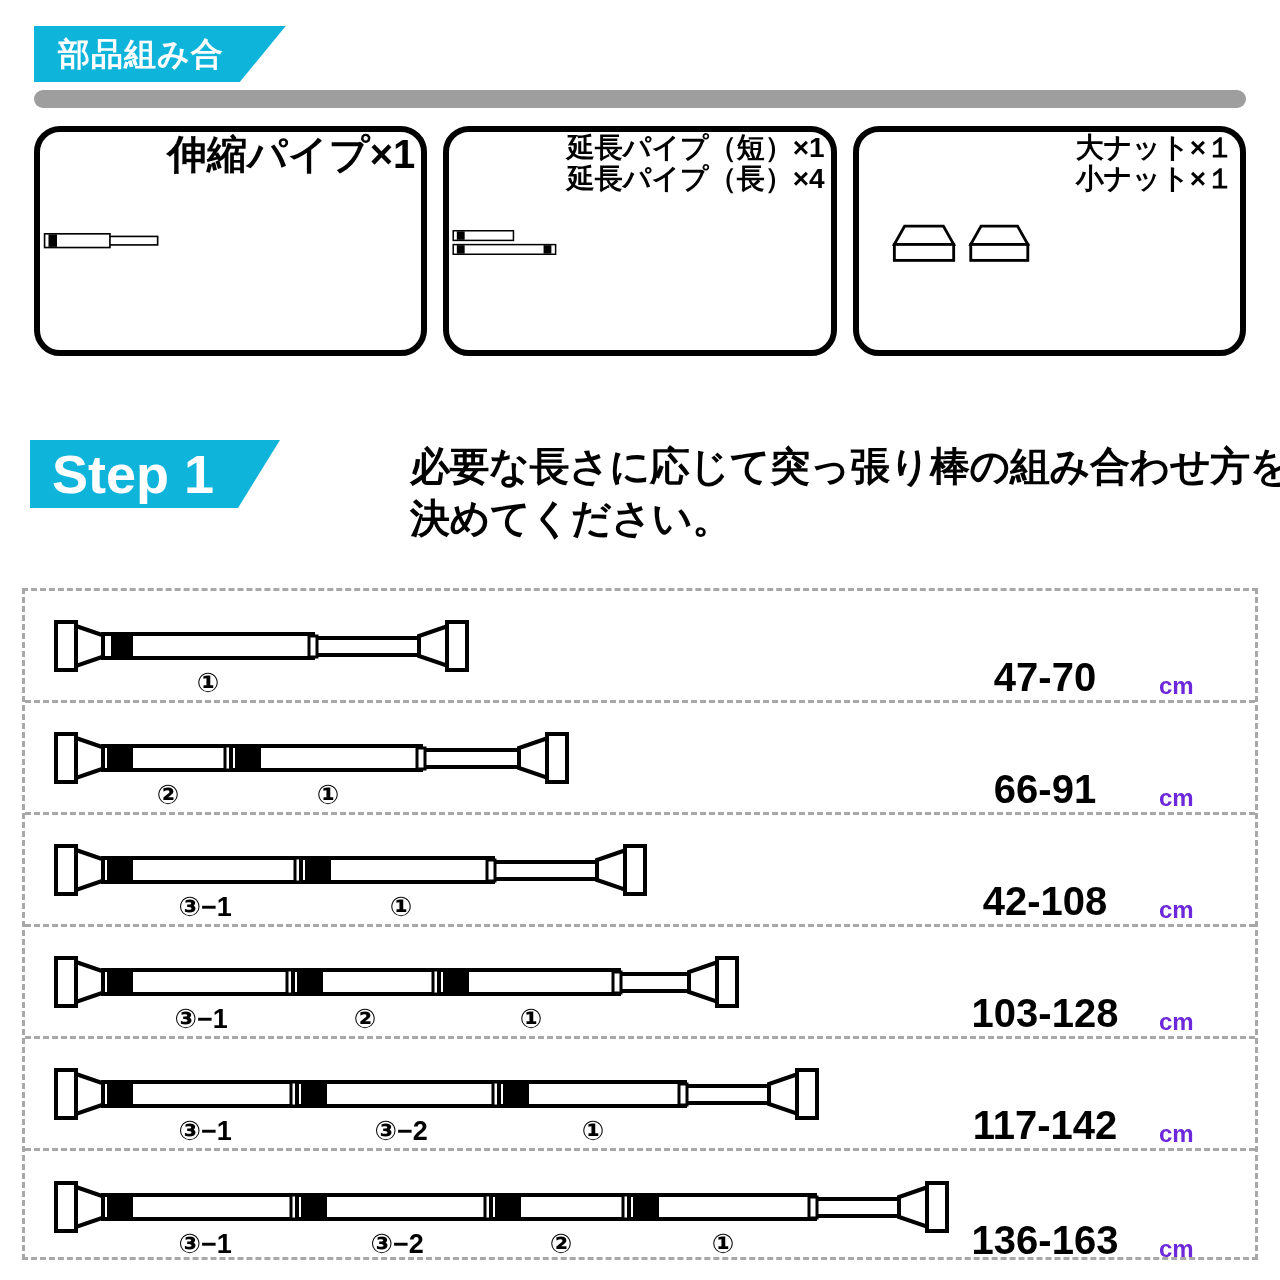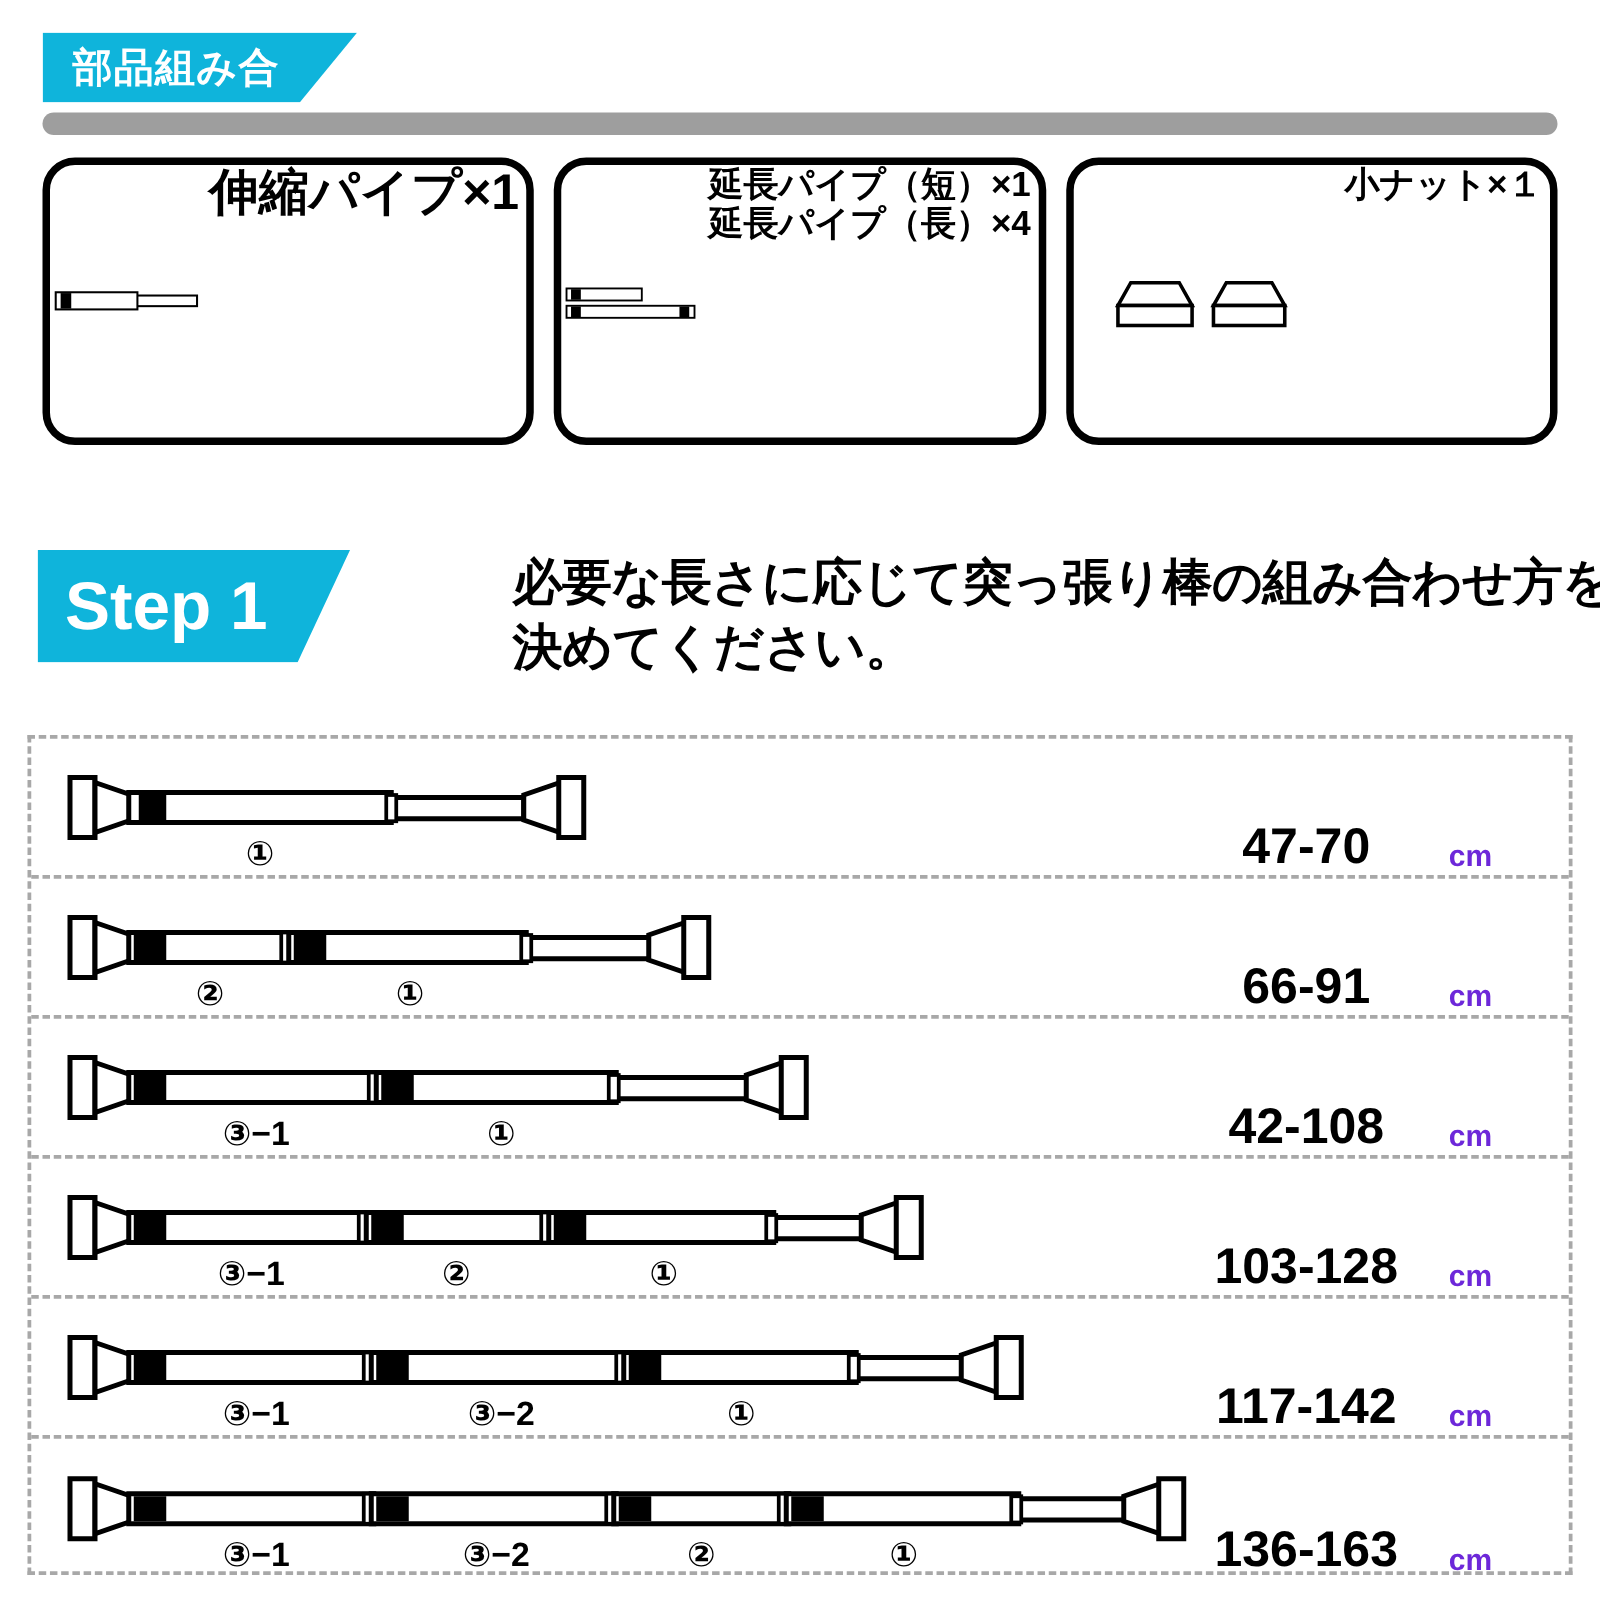--- a/index.html
+++ b/index.html
@@ -59,21 +59,21 @@
     line-height: 1.12;
     color: #000;
     white-space: nowrap;
   }
   .part-caption.two-line { font-size: 28px; }
 
   
   .step-wrap { position: absolute; left: 30px; top: 440px; }
   .step-banner {
     position: relative;
-    height: 90px;
+    height: 68px;
     width: 250px;
     background: #0fb4db;
     clip-path: polygon(0 0, 100% 0, calc(100% - 42px) 100%, 0 100%);
     display: flex; align-items: center; justify-content: flex-start;
     padding-left: 22px;
   }
   .step-banner-text {
     color: #fff; font-size: 54px; font-weight: bold; line-height: 1;
     white-space: nowrap;
   }
@@ -172,20 +172,21 @@
         <svg class="rod-svg" width="100%" height="100%" viewBox="0 0 370 120" preserveAspectRatio="xMidYMid meet">
 
           <path d="M 80 34 L 148 34 L 166 66 L 62 66 Z" fill="#fff" stroke="#000" stroke-width="5"></path>
           <rect x="62" y="66" width="104" height="28" fill="#fff" stroke="#000" stroke-width="5"></rect>
 
           <path d="M 214 34 L 278 34 L 296 66 L 196 66 Z" fill="#fff" stroke="#000" stroke-width="5"></path>
           <rect x="196" y="66" width="100" height="28" fill="#fff" stroke="#000" stroke-width="5"></rect>
         </svg>
       </div>
       <div class="part-caption two-line">
+        <div>大ナット×１</div>
         <div>小ナット×１</div>
       </div>
     </div>
   </div>
 
   <div class="step-wrap">
     <div class="step-banner">
       <span class="step-banner-text">Step 1</span>
     </div>
   </div>

